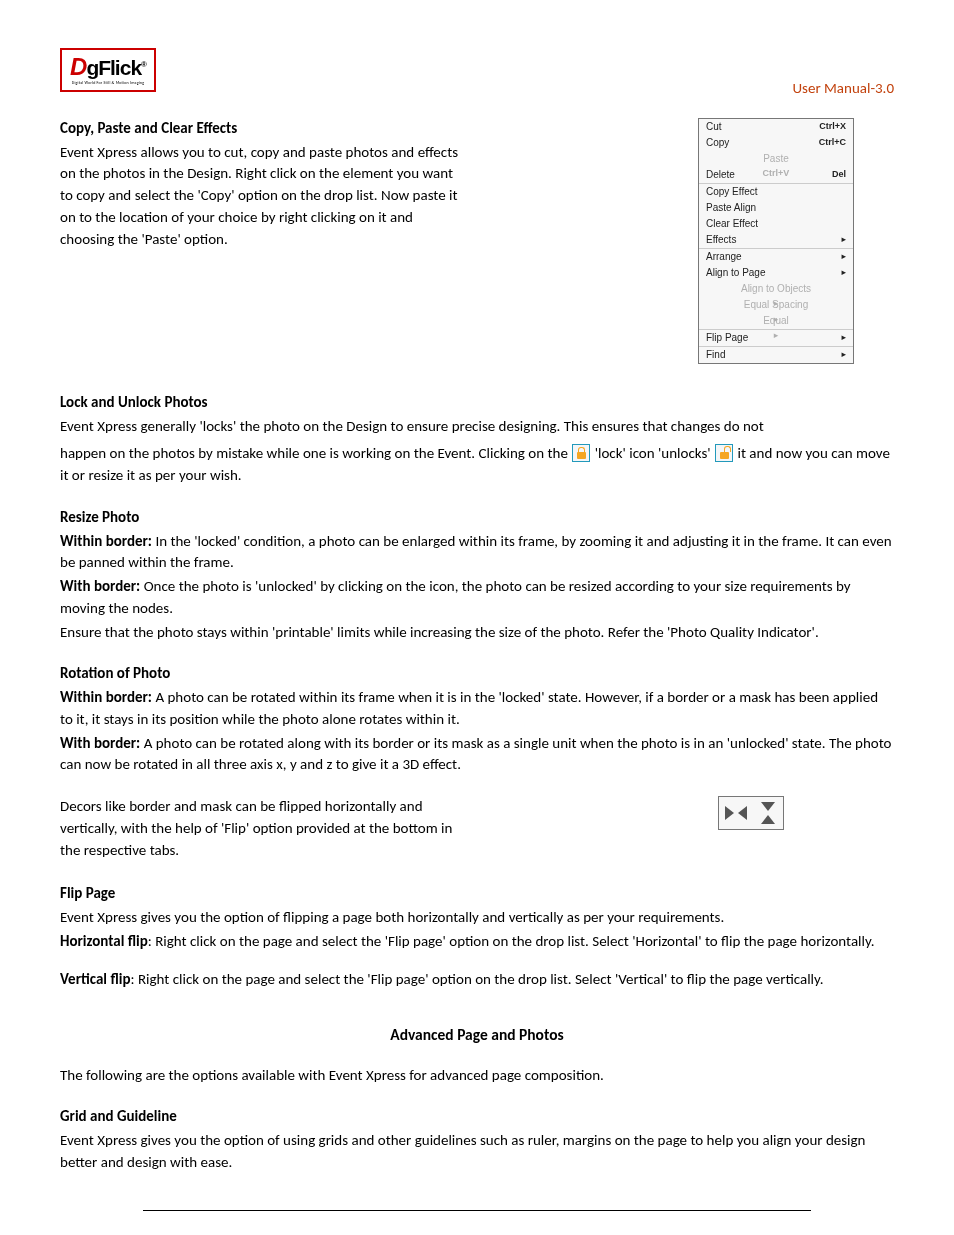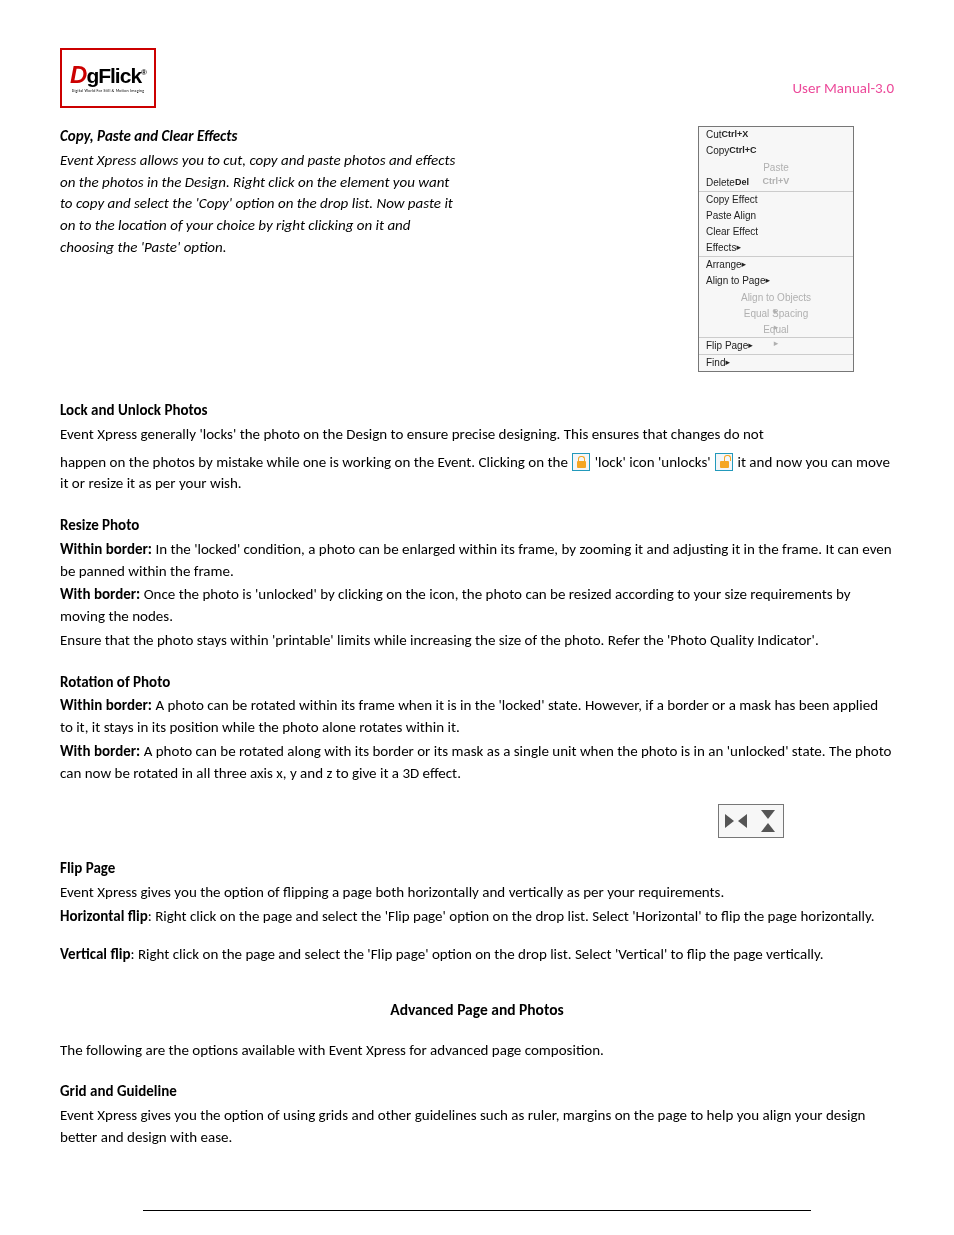--- a/index.html
+++ b/index.html
@@ -15,21 +15,21 @@
     line-height: 1.45;
   }
   .header-row {
     display: flex;
     justify-content: space-between;
     align-items: flex-start;
     margin-bottom: 18px;
   }
   .logo {
     width: 96px;
-    height: 60px;
+    height: 44px;
     border: 2px solid #c00;
     background: #fff;
     display: flex;
     flex-direction: column;
     align-items: center;
     justify-content: center;
     position: relative;
   }
   .logo-main {
     font-family: Arial, sans-serif;
@@ -40,39 +40,40 @@
     line-height: 1;
   }
   .logo-main .d { color: #c00; font-style: italic; font-size: 24px; }
   .logo-sub {
     font-size: 4px;
     color: #000;
     letter-spacing: 0.2px;
     line-height: 1;
     margin-top: 2px;
   }
-  .header-manual { color: #ec4899; font-size: 15px; margin-top: 30px; }
+  .header-manual { color: #c2410c; font-size: 15px; margin-top: 30px; }
   h1.section-title { font-size: 15px; font-weight: bold; margin-top: 0; margin-bottom: 2px; }
   h1.section-title.gap { margin-top: 20px; }
   h1.section-title.gap-lg { margin-top: 28px; }
   p.body { margin-bottom: 2px; }
   .row-flex { display: flex; gap: 20px; }
-  .row-flex .col-text { flex: 0 0 400px; font-style: italic; }
+  .row-flex .col-text { flex: 0 0 400px; }
   .context-menu {
     width: 156px;
     border: 1px solid #777;
     background: #f7f7f7;
     font-size: 10px;
     font-family: Tahoma, Arial, sans-serif;
     color: #222;
     margin-left: auto;
     margin-right: 40px;
   }
   .context-menu .row {
     display: flex;
+    justify-content: space-between;
     align-items: center;
     padding: 1.5px 7px;
     height: 16px;
   }
   .context-menu .row.disabled { color: #b0b0b0; flex-direction: column; }
   .context-menu .sep { height: 1px; background: #ccc; margin: 0; }
   .context-menu .arrow { font-size: 9px; color: #222; }
   .context-menu .row.disabled .arrow { color: #b0b0b0; }
   .context-menu .sc { font-size: 9px; font-weight: bold; }
   .lock-icon, .unlock-icon {
@@ -224,20 +225,21 @@
 <p class="body"><span class="inline-bold">Within border:</span><span> In the 'locked' condition, a photo can be enlarged within its frame, by zooming it and adjusting it in the frame. It can even be panned within the frame.</span></p>
 <p class="body"><span class="inline-bold">With border:</span><span> Once the photo is 'unlocked' by clicking on the icon, the photo can be resized according to your size requirements by moving the nodes.</span></p>
 <p class="body">Ensure that the photo stays within 'printable' limits while increasing the size of the photo. Refer the 'Photo Quality Indicator'.</p>
 
 <h1 class="section-title gap">Rotation of Photo</h1>
 <p class="body"><span class="inline-bold">Within border:</span><span> A photo can be rotated within its frame when it is in the 'locked' state. However, if a border or a mask has been applied to it, it stays in its position while the photo alone rotates within it.</span></p>
 <p class="body"><span class="inline-bold">With border:</span><span> A photo can be rotated along with its border or its mask as a single unit when the photo is in an 'unlocked' state. The photo can now be rotated in all three axis x, y and z to give it a 3D effect.</span></p>
 
 <div class="row-flex" style="margin-top:20px;">
   <div style="flex:0 0 410px;">
+    <p class="body">Decors like border and mask can be flipped horizontally and vertically, with the help of 'Flip' option provided at the bottom in the respective tabs.</p>
   </div>
   <div class="flip-figure">
     <svg width="22" height="18" viewBox="0 0 22 18">
         <polygon points="0,2 9,9 0,16" fill="#555"></polygon>
         <polygon points="22,2 13,9 22,16" fill="#555"></polygon>
       </svg>
     <svg width="18" height="22" viewBox="0 0 18 22">
         <polygon points="2,0 9,9 16,0" fill="#555"></polygon>
         <polygon points="2,22 9,13 16,22" fill="#555"></polygon>
       </svg>

